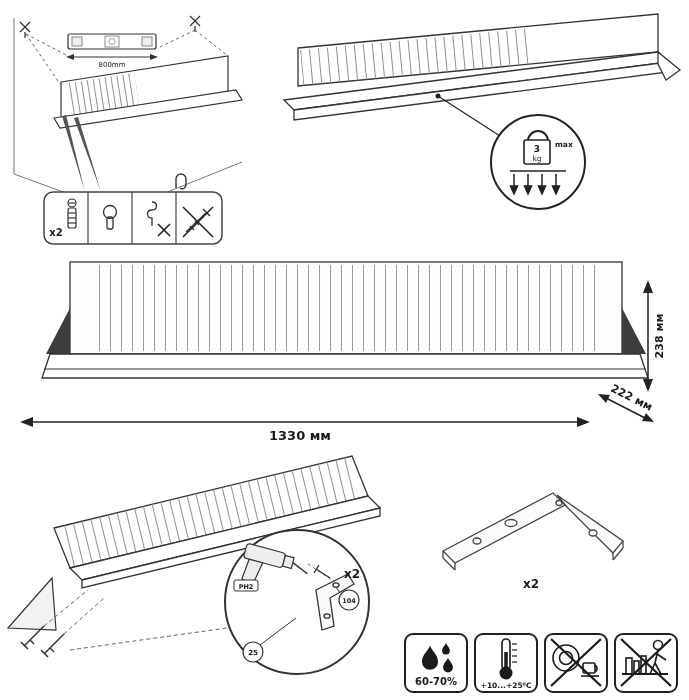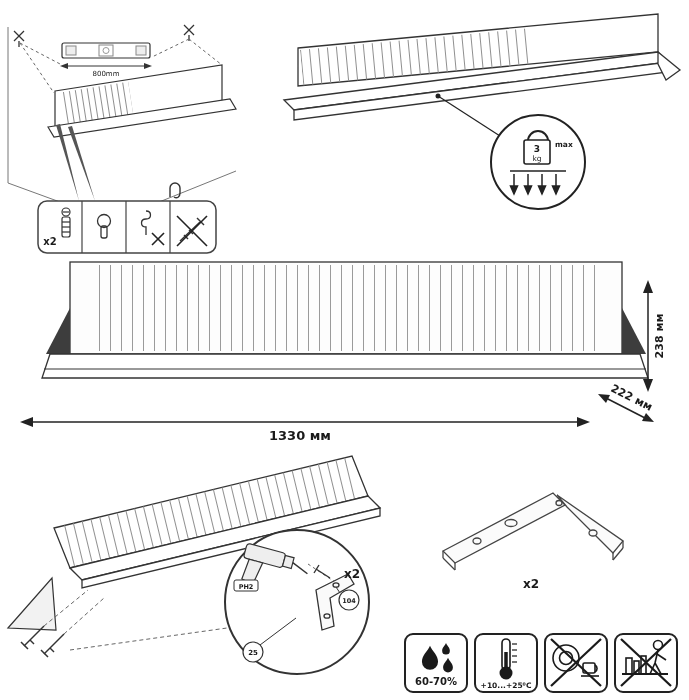--- a/index.html
+++ b/index.html
@@ -7,21 +7,21 @@
           font-family:"DejaVu Sans",sans-serif;}
   .panel{position:absolute;}
   svg{display:block;}
   text{font-family:"DejaVu Sans",sans-serif;fill:#1a1a1a;}
 </style>
 </head>
 <body>
 
 <div id="canvas">
 
-  <div class="panel" style="left:0;top:13px;">
+  <div class="panel" style="left:0;top:4px;padding-left:6px;">
     <svg width="240" height="250" viewBox="0 0 240 250">
       <defs>
         <pattern id="slatP1" width="6" height="60" patternUnits="userSpaceOnUse">
           <line x1="0.5" y1="0" x2="0.5" y2="60" stroke="#8f8f8f" stroke-width="1"></line>
         </pattern>
         <clipPath id="clipP1">
             <polygon points="55,78 222,52 222,88 55,114"></polygon>
           </clipPath>
       </defs>
 

